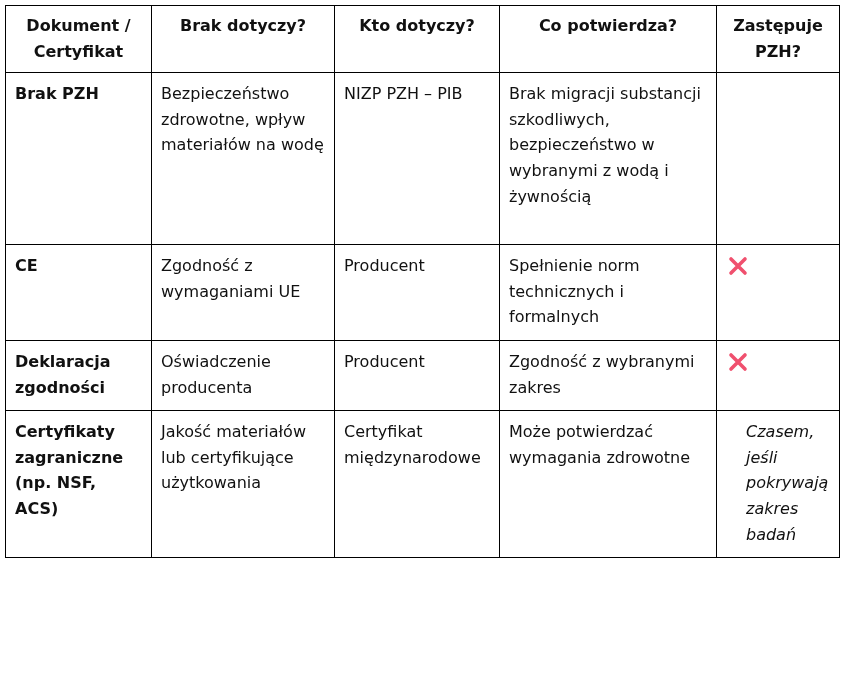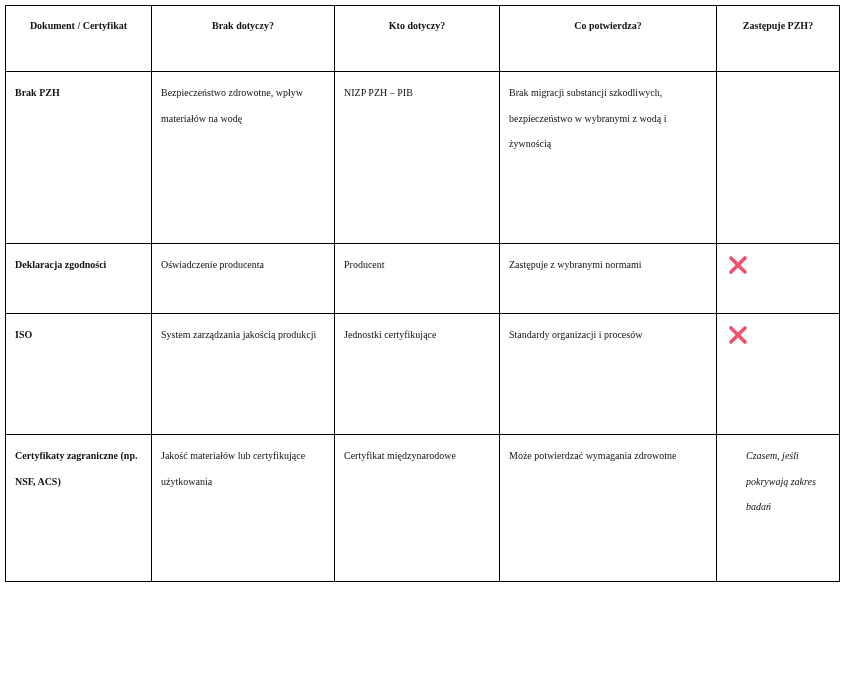--- a/index.html
+++ b/index.html
@@ -3,22 +3,22 @@
 <meta charset="utf-8">
 <style>
   html, body { margin: 0; padding: 0; background: #ffffff; }
   body { width: 841px; height: 682px; overflow: hidden; position: relative;
          font-family: "DejaVu Sans", sans-serif; color: #111111; }
   table { position: absolute; left: 5px; top: 5px; border-collapse: collapse;
           table-layout: fixed; width: 834px; }
   col.c1 { width: 146px; } col.c2 { width: 183px; } col.c3 { width: 165px; }
   col.c4 { width: 217px; } col.c5 { width: 123px; }
   th, td { border: 1.5px solid #000000; vertical-align: top; text-align: left;
-           font-size: 10px; line-height: 25.6px; padding: 8px 9px 8px 9px;
-           word-wrap: break-word; overflow-wrap: break-word; font-family: Liberation Serif, serif; }
+           font-size: 16px; line-height: 25.6px; padding: 8px 9px 8px 9px;
+           word-wrap: break-word; overflow-wrap: break-word; }
   th { font-weight: bold; text-align: center; padding-top: 7px; }
   td.first { font-weight: bold; }
   tr.h0 { height: 66px; } tr.h1 { height: 172px; } tr.h2 { height: 96px; }
   tr.h3 { height: 70px; } tr.h4 { height: 121px; } tr.h5 { height: 147px; }
   .cross { display: inline-block; width: 20px; height: 20px; margin-top: 3px; margin-left: 2px; }
   .italic { font-style: italic; padding-left: 29px; }
 </style>
 </head>
 <body>
 
@@ -40,36 +40,36 @@
     </tr>
   </thead>
   <tbody>
     <tr class="h1">
       <td class="first">Brak PZH</td>
       <td>Bezpieczeństwo zdrowotne, wpływ materiałów na wodę</td>
       <td>NIZP PZH – PIB</td>
       <td>Brak migracji substancji szkodliwych, bezpieczeństwo w wybranymi z wodą i żywnością</td>
       <td></td>
     </tr>
-    <tr class="h3">
-      <td class="first">Deklaracja zgodności</td>
-      <td>Oświadczenie producenta</td>
+    <tr class="h2">
+      <td class="first">CE</td>
+      <td>Zgodność z wymaganiami UE</td>
       <td>Producent</td>
-      <td>Zastępuje z wybranymi normami</td>
+      <td>Spełnienie norm technicznych i formalnych</td>
       <td>
         <svg class="cross" viewBox="0 0 20 20">
             <path d="M3 3 L17 17 M17 3 L3 17" stroke="#f0506e" stroke-width="3.6" stroke-linecap="round"></path>
           </svg>
       </td>
     </tr>
-    <tr class="h4">
-      <td class="first">ISO</td>
-      <td>System zarządzania jakością produkcji</td>
-      <td>Jednostki certyfikujące</td>
-      <td>Standardy organizacji i procesów</td>
+    <tr class="h3">
+      <td class="first">Deklaracja zgodności</td>
+      <td>Oświadczenie producenta</td>
+      <td>Producent</td>
+      <td>Zgodność z wybranymi zakres</td>
       <td>
         <svg class="cross" viewBox="0 0 20 20">
             <path d="M3 3 L17 17 M17 3 L3 17" stroke="#f0506e" stroke-width="3.6" stroke-linecap="round"></path>
           </svg>
       </td>
     </tr>
     <tr class="h5">
       <td class="first">Certyfikaty zagraniczne (np. NSF, ACS)</td>
       <td>Jakość materiałów lub certyfikujące użytkowania</td>
       <td>Certyfikat międzynarodowe</td>

